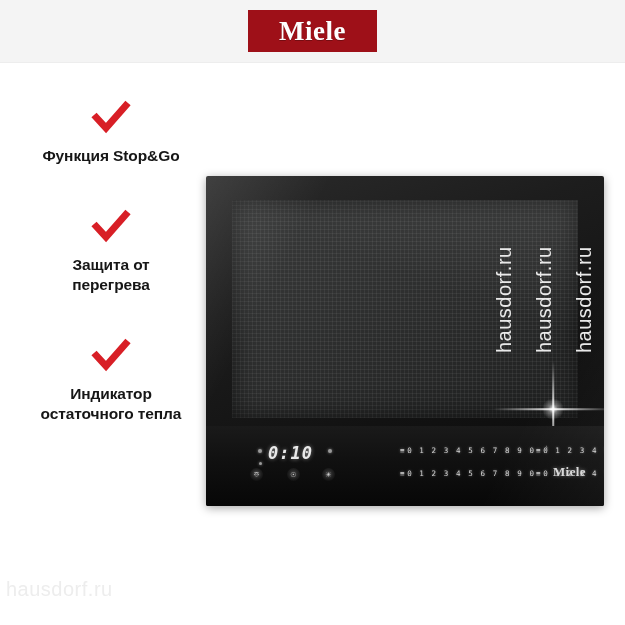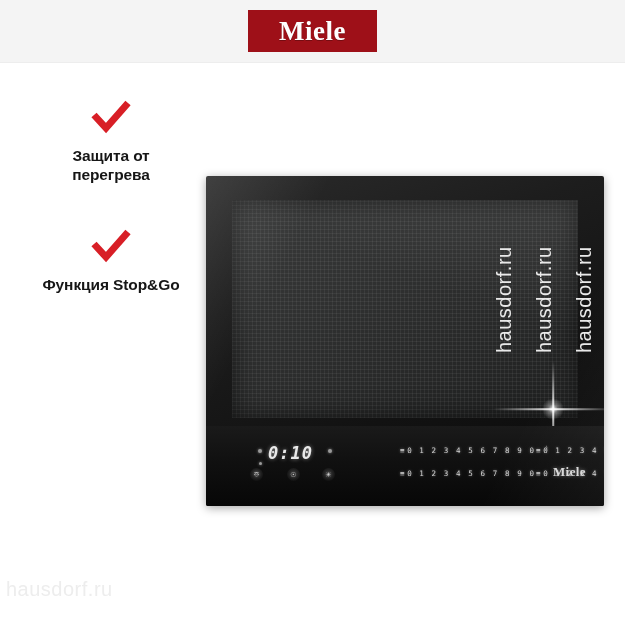--- a/index.html
+++ b/index.html
@@ -225,31 +225,38 @@
     <span class="brand-logo-text">Miele</span>
   </div>
 </div>
 
 <div class="features">
 
   <div class="feature">
     <svg class="check-icon" viewBox="0 0 40 34">
       <path d="M3 15 L15 28 L37 3" fill="none" stroke="#d81f26" stroke-width="7" stroke-linecap="butt" stroke-linejoin="miter"></path>
     </svg>
-    <span class="feature-label">Защита от
-перегрева</span>
+    <span class="feature-label">Функция Stop&amp;Go</span>
   </div>
 
   <div class="feature">
     <svg class="check-icon" viewBox="0 0 40 34">
       <path d="M3 15 L15 28 L37 3" fill="none" stroke="#d81f26" stroke-width="7" stroke-linecap="butt" stroke-linejoin="miter"></path>
     </svg>
-    <span class="feature-label">Функция Stop&amp;Go</span>
-  </div>
-
+    <span class="feature-label">Защита от
+перегрева</span>
+  </div>
+
+  <div class="feature">
+    <svg class="check-icon" viewBox="0 0 40 34">
+      <path d="M3 15 L15 28 L37 3" fill="none" stroke="#d81f26" stroke-width="7" stroke-linecap="butt" stroke-linejoin="miter"></path>
+    </svg>
+    <span class="feature-label">Индикатор
+остаточного тепла</span>
+  </div>
 
 </div>
 
 <div class="cooktop">
 
   <div class="cook-surface">
     <div class="surface-gloss"></div>
   </div>
 
   <div class="sparkle">

